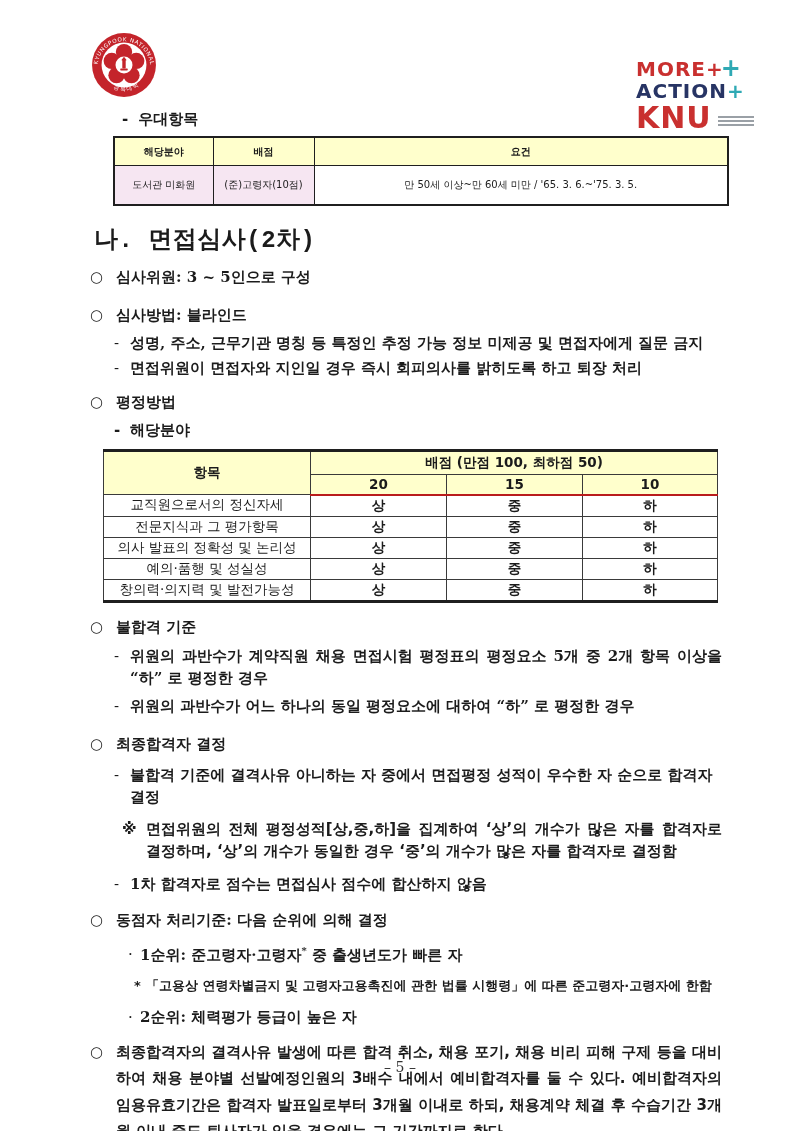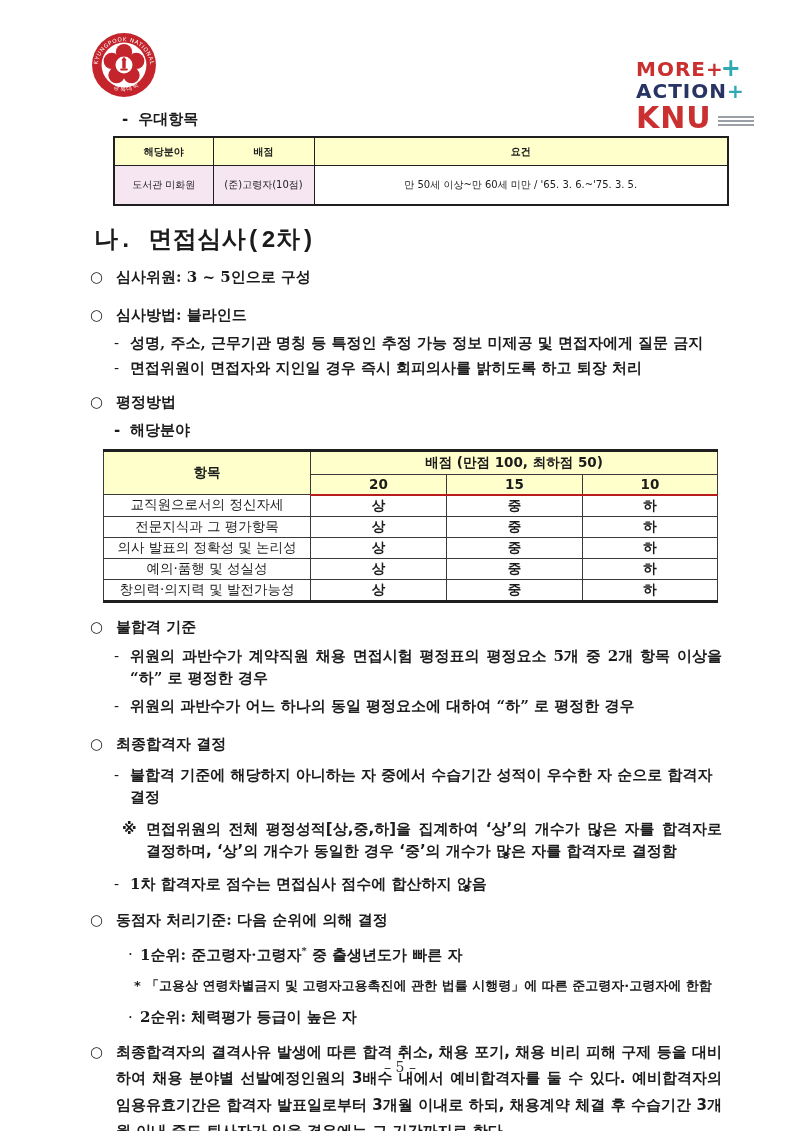--- a/index.html
+++ b/index.html
@@ -261,21 +261,21 @@
       <span class="mk">-</span>
       <span class="tx">위원의 과반수가 어느 하나의 동일 평정요소에 대하여  “하” 로 평정한 경우</span>
     </div>
 
     <div class="row o mt16 bold-serif">
       <span class="mk">○</span>
       <span class="tx">최종합격자 결정</span>
     </div>
     <div class="row d mt10">
       <span class="mk">-</span>
-      <span class="tx">불합격 기준에 해당하지 아니하는 자 중에서 수습기간 성적이 우수한 자 순으로 합격자 결정</span>
+      <span class="tx">불합격 기준에 결격사유 아니하는 자 중에서 면접평정 성적이 우수한 자 순으로 합격자 결정</span>
     </div>
     <div class="row ref mt10 justify">
       <span class="mk">※</span>
       <span class="tx">면접위원의 전체 평정성적[상,중,하]을 집계하여 ‘상’의 개수가 많은 자를 합격자로 결정하며, ‘상’의 개수가 동일한 경우 ‘중’의 개수가 많은 자를 합격자로 결정함</span>
     </div>
     <div class="row d mt12">
       <span class="mk">-</span>
       <span class="tx">1차 합격자로 점수는 면접심사 점수에 합산하지 않음</span>
     </div>
 

